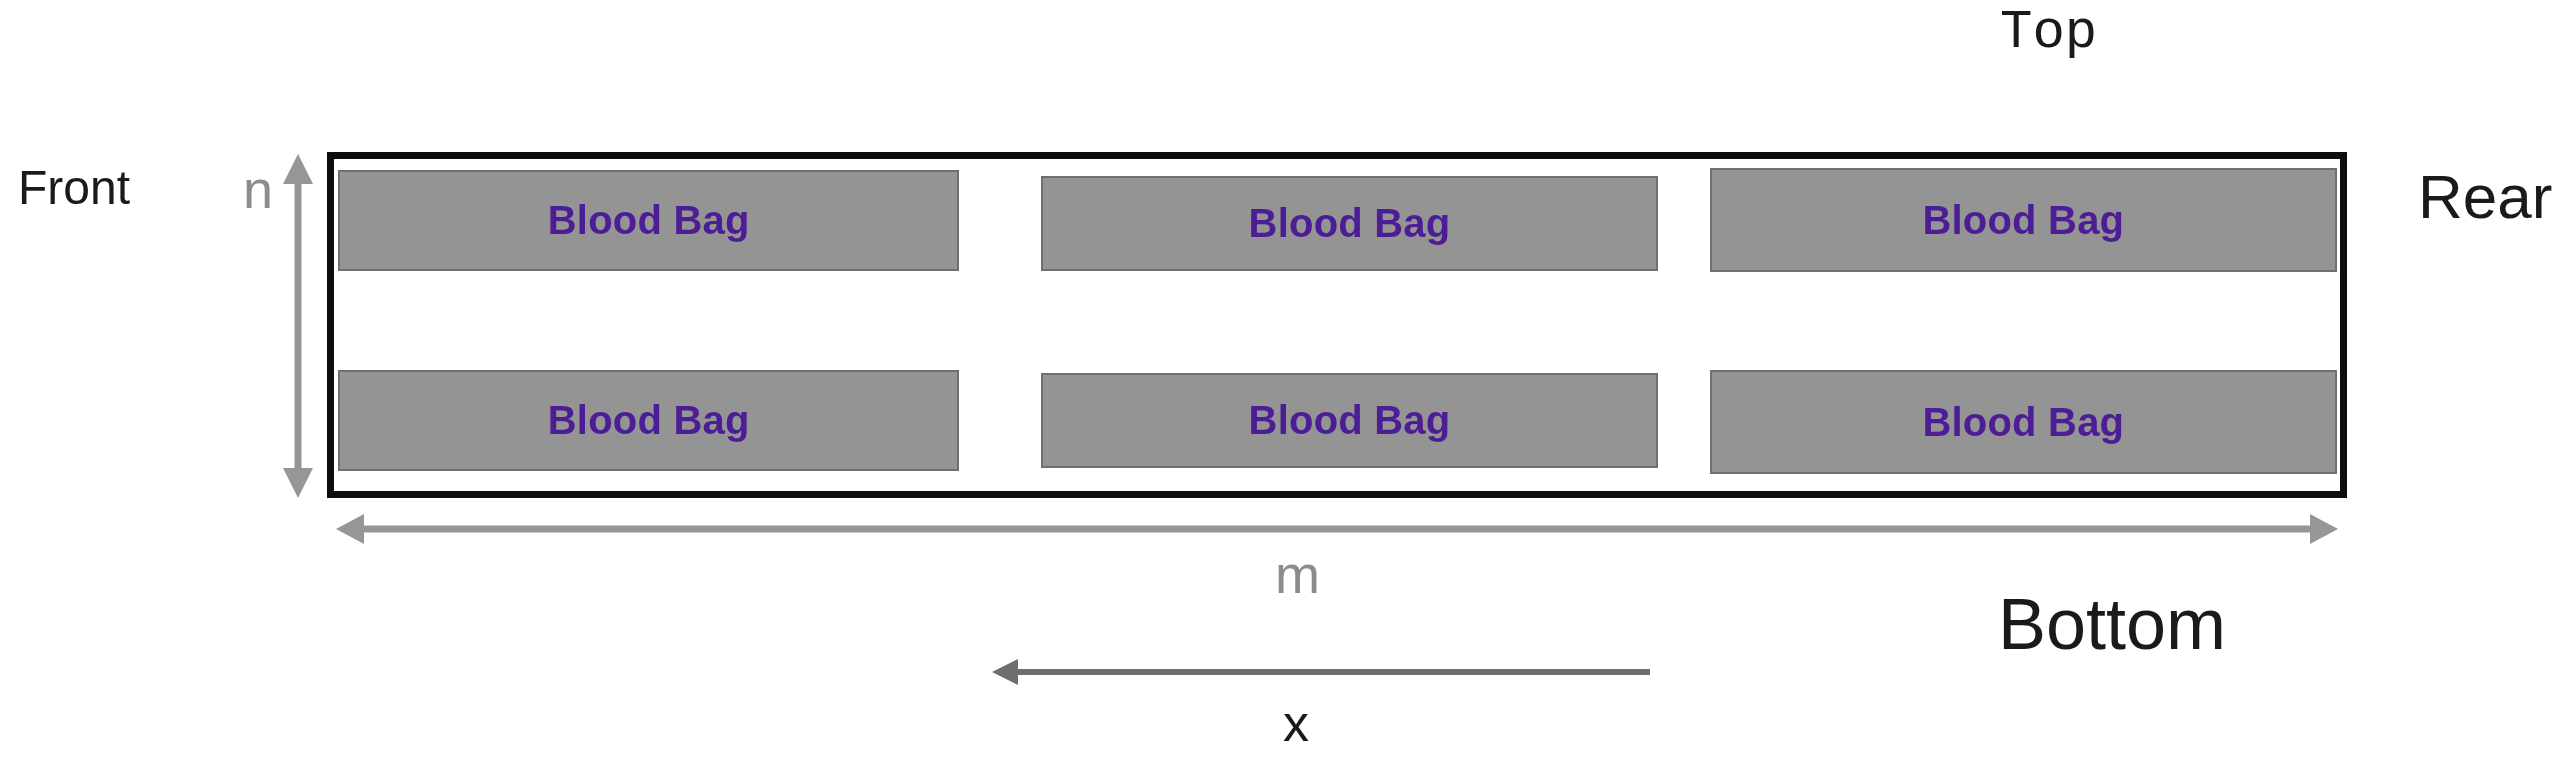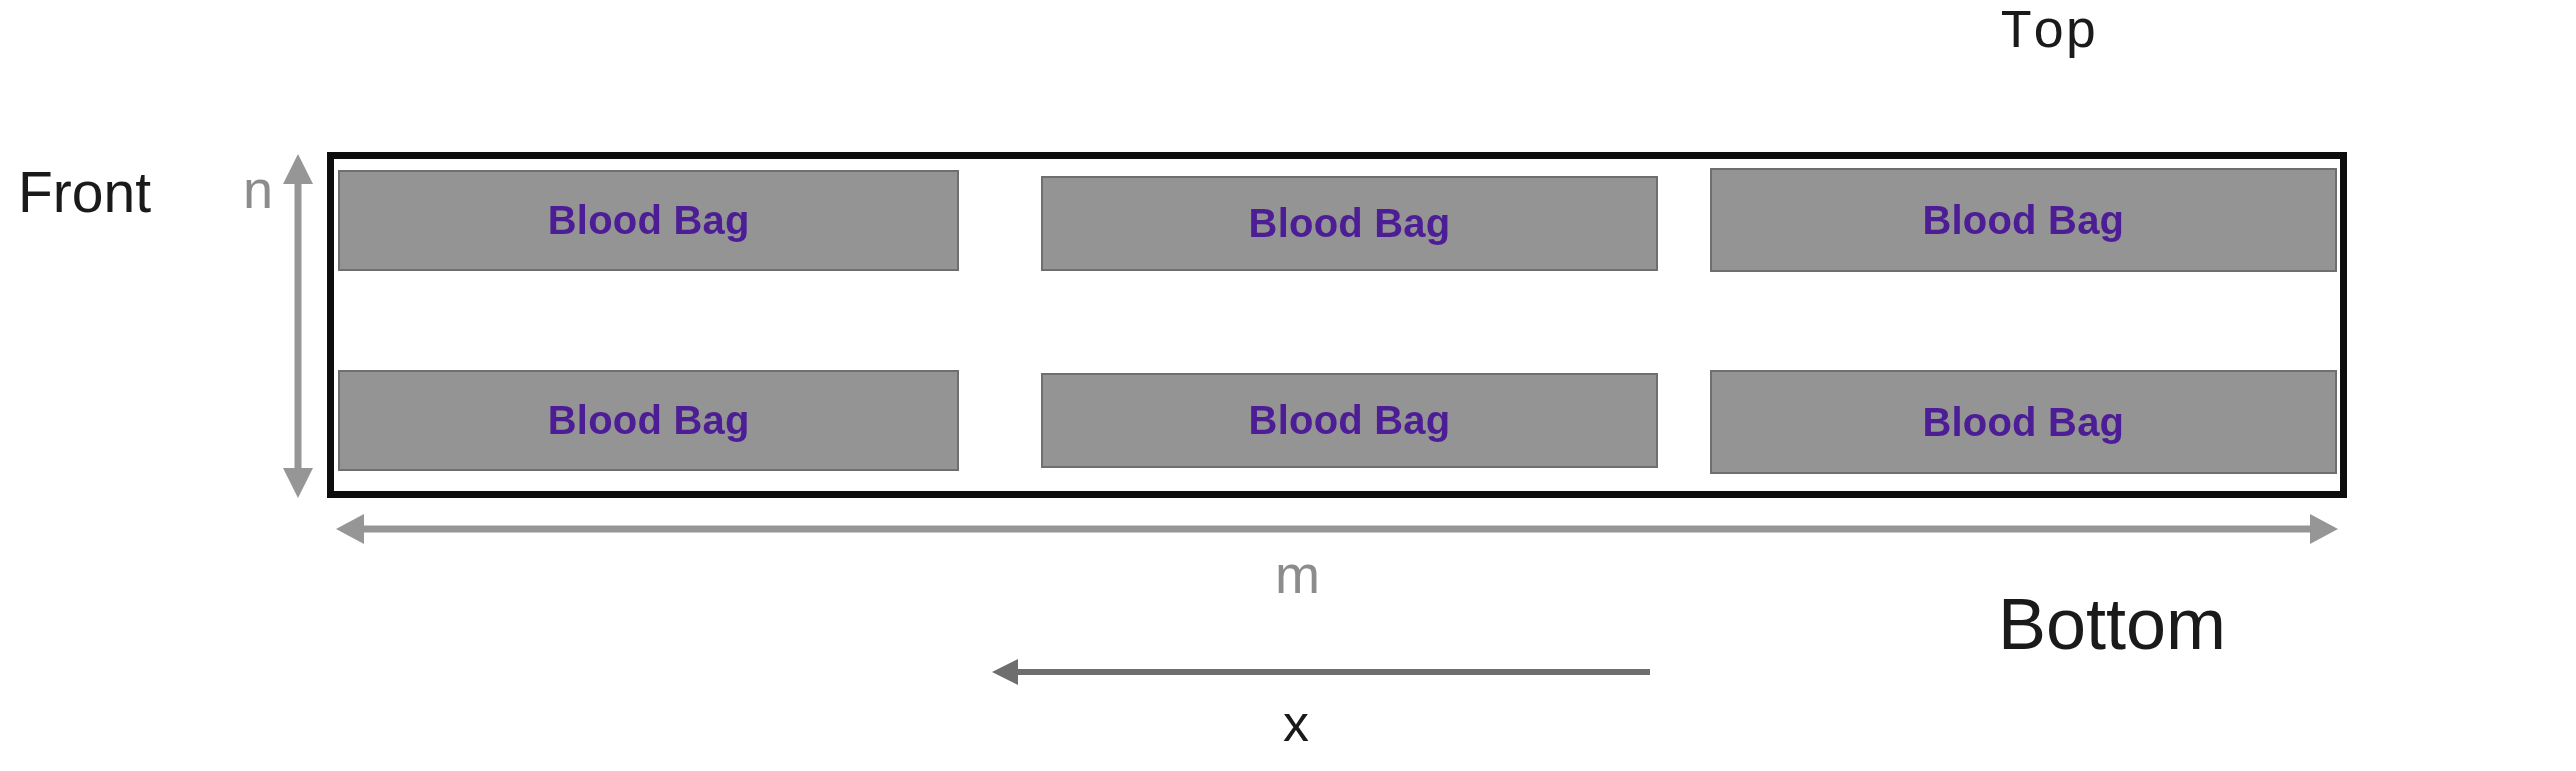--- a/index.html
+++ b/index.html
@@ -19,21 +19,21 @@
   
   .label {
     position: absolute;
     white-space: nowrap;
     color: #1a1a1a;
     font-weight: 400;
     line-height: 1;
   }
   .label.gray { color: #8c8c8c; }
 
-  #label-front   { left: 18px;   top: 164px; font-size: 57px; }
+  #label-front   { left: 18px;   top: 164px; font-size: 48px; }
   #label-rear    { left: 2418px; top: 166px; font-size: 62px; }
   #label-top     { left: 2000px; top: 6px;   font-size: 54px; font-family: Liberation Mono, monospace; }
   #label-bottom  { left: 1998px; top: 588px; font-size: 72px; }
   #label-cargo   { left: 1155px; top: 36px;  font-size: 58px; }
   #label-n       { left: 243px;  top: 162px; font-size: 54px; }
   #label-m       { left: 1275px; top: 547px; font-size: 54px; }
   #label-x       { left: 1283px; top: 697px; font-size: 52px; }
 
   
   #cargo-bay {
@@ -97,20 +97,21 @@
   #arrow-m  { left: 332px;  top: 508px; }
   #arrow-x  { left: 990px;  top: 652px; }
 </style>
 </head>
 <body>
 
 <div id="stage">
 
   <div class="label" id="label-front">Front</div>
 
+  <div class="label" id="label-rear">Rear</div>
 
   <div class="label" id="label-top">Top</div>
 
   <div class="label" id="label-bottom">Bottom</div>
 
 
   <div class="label gray" id="label-n">n</div>
 
   <div class="label gray" id="label-m">m</div>
 

